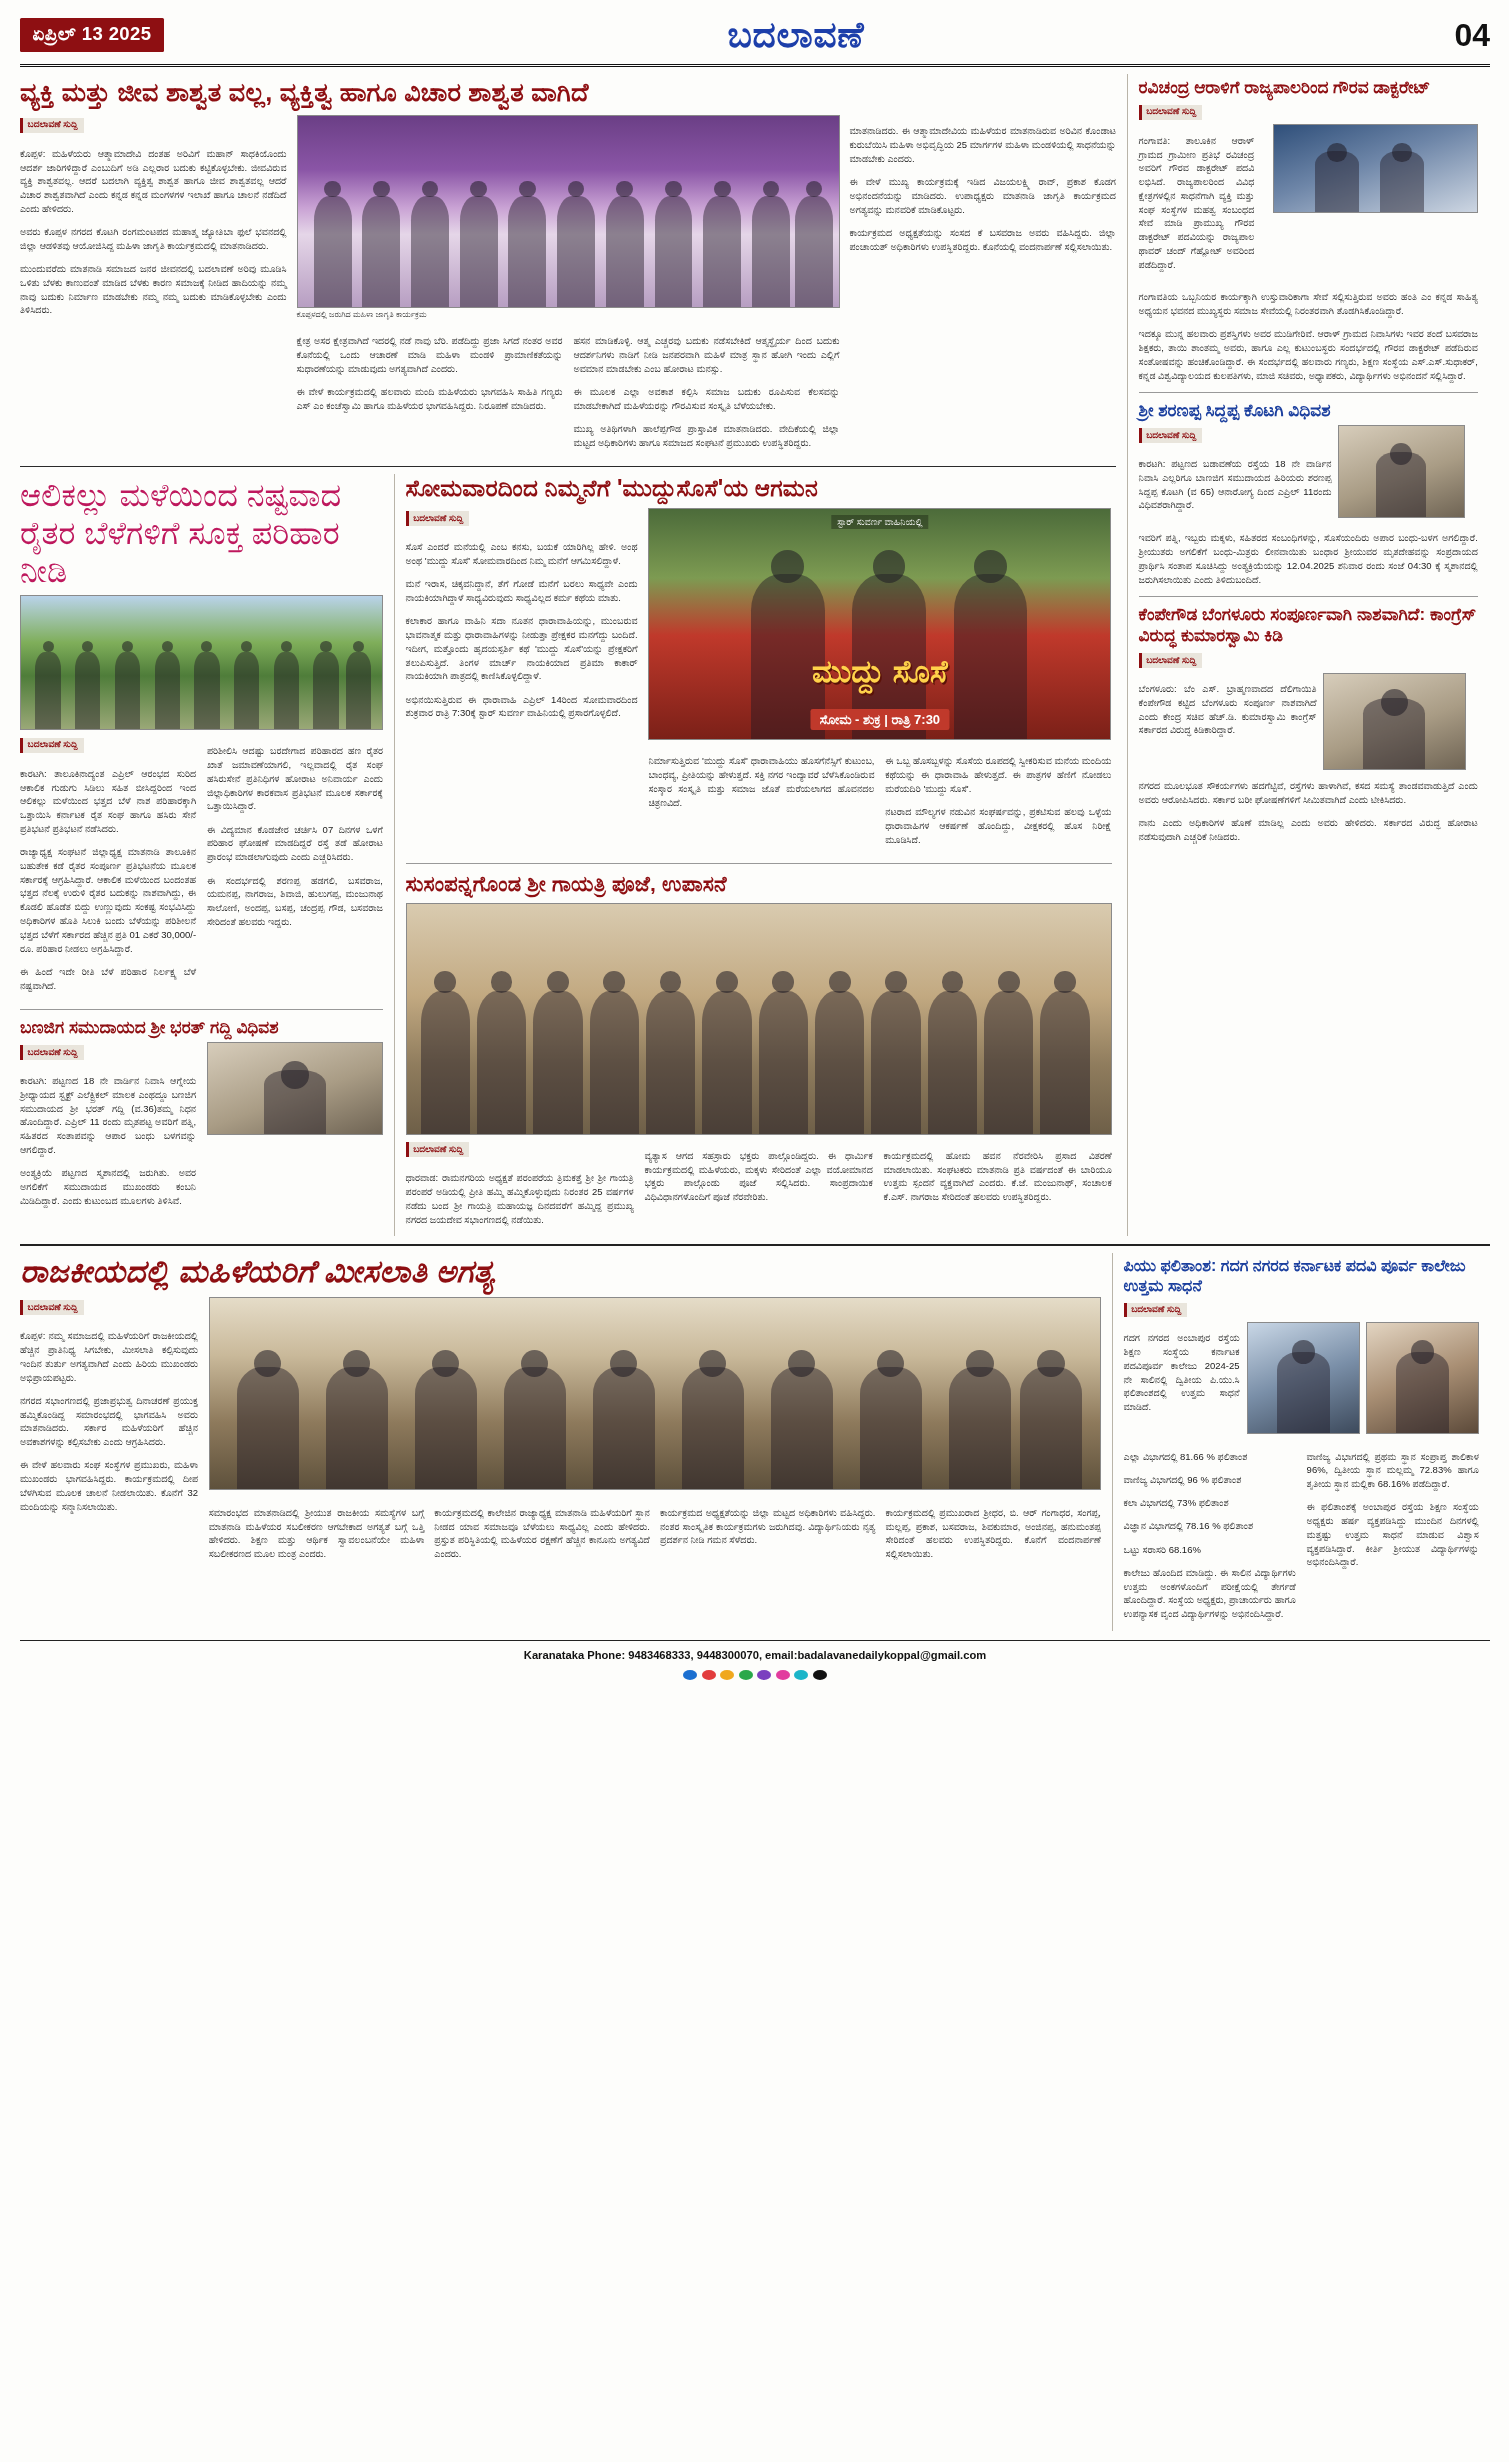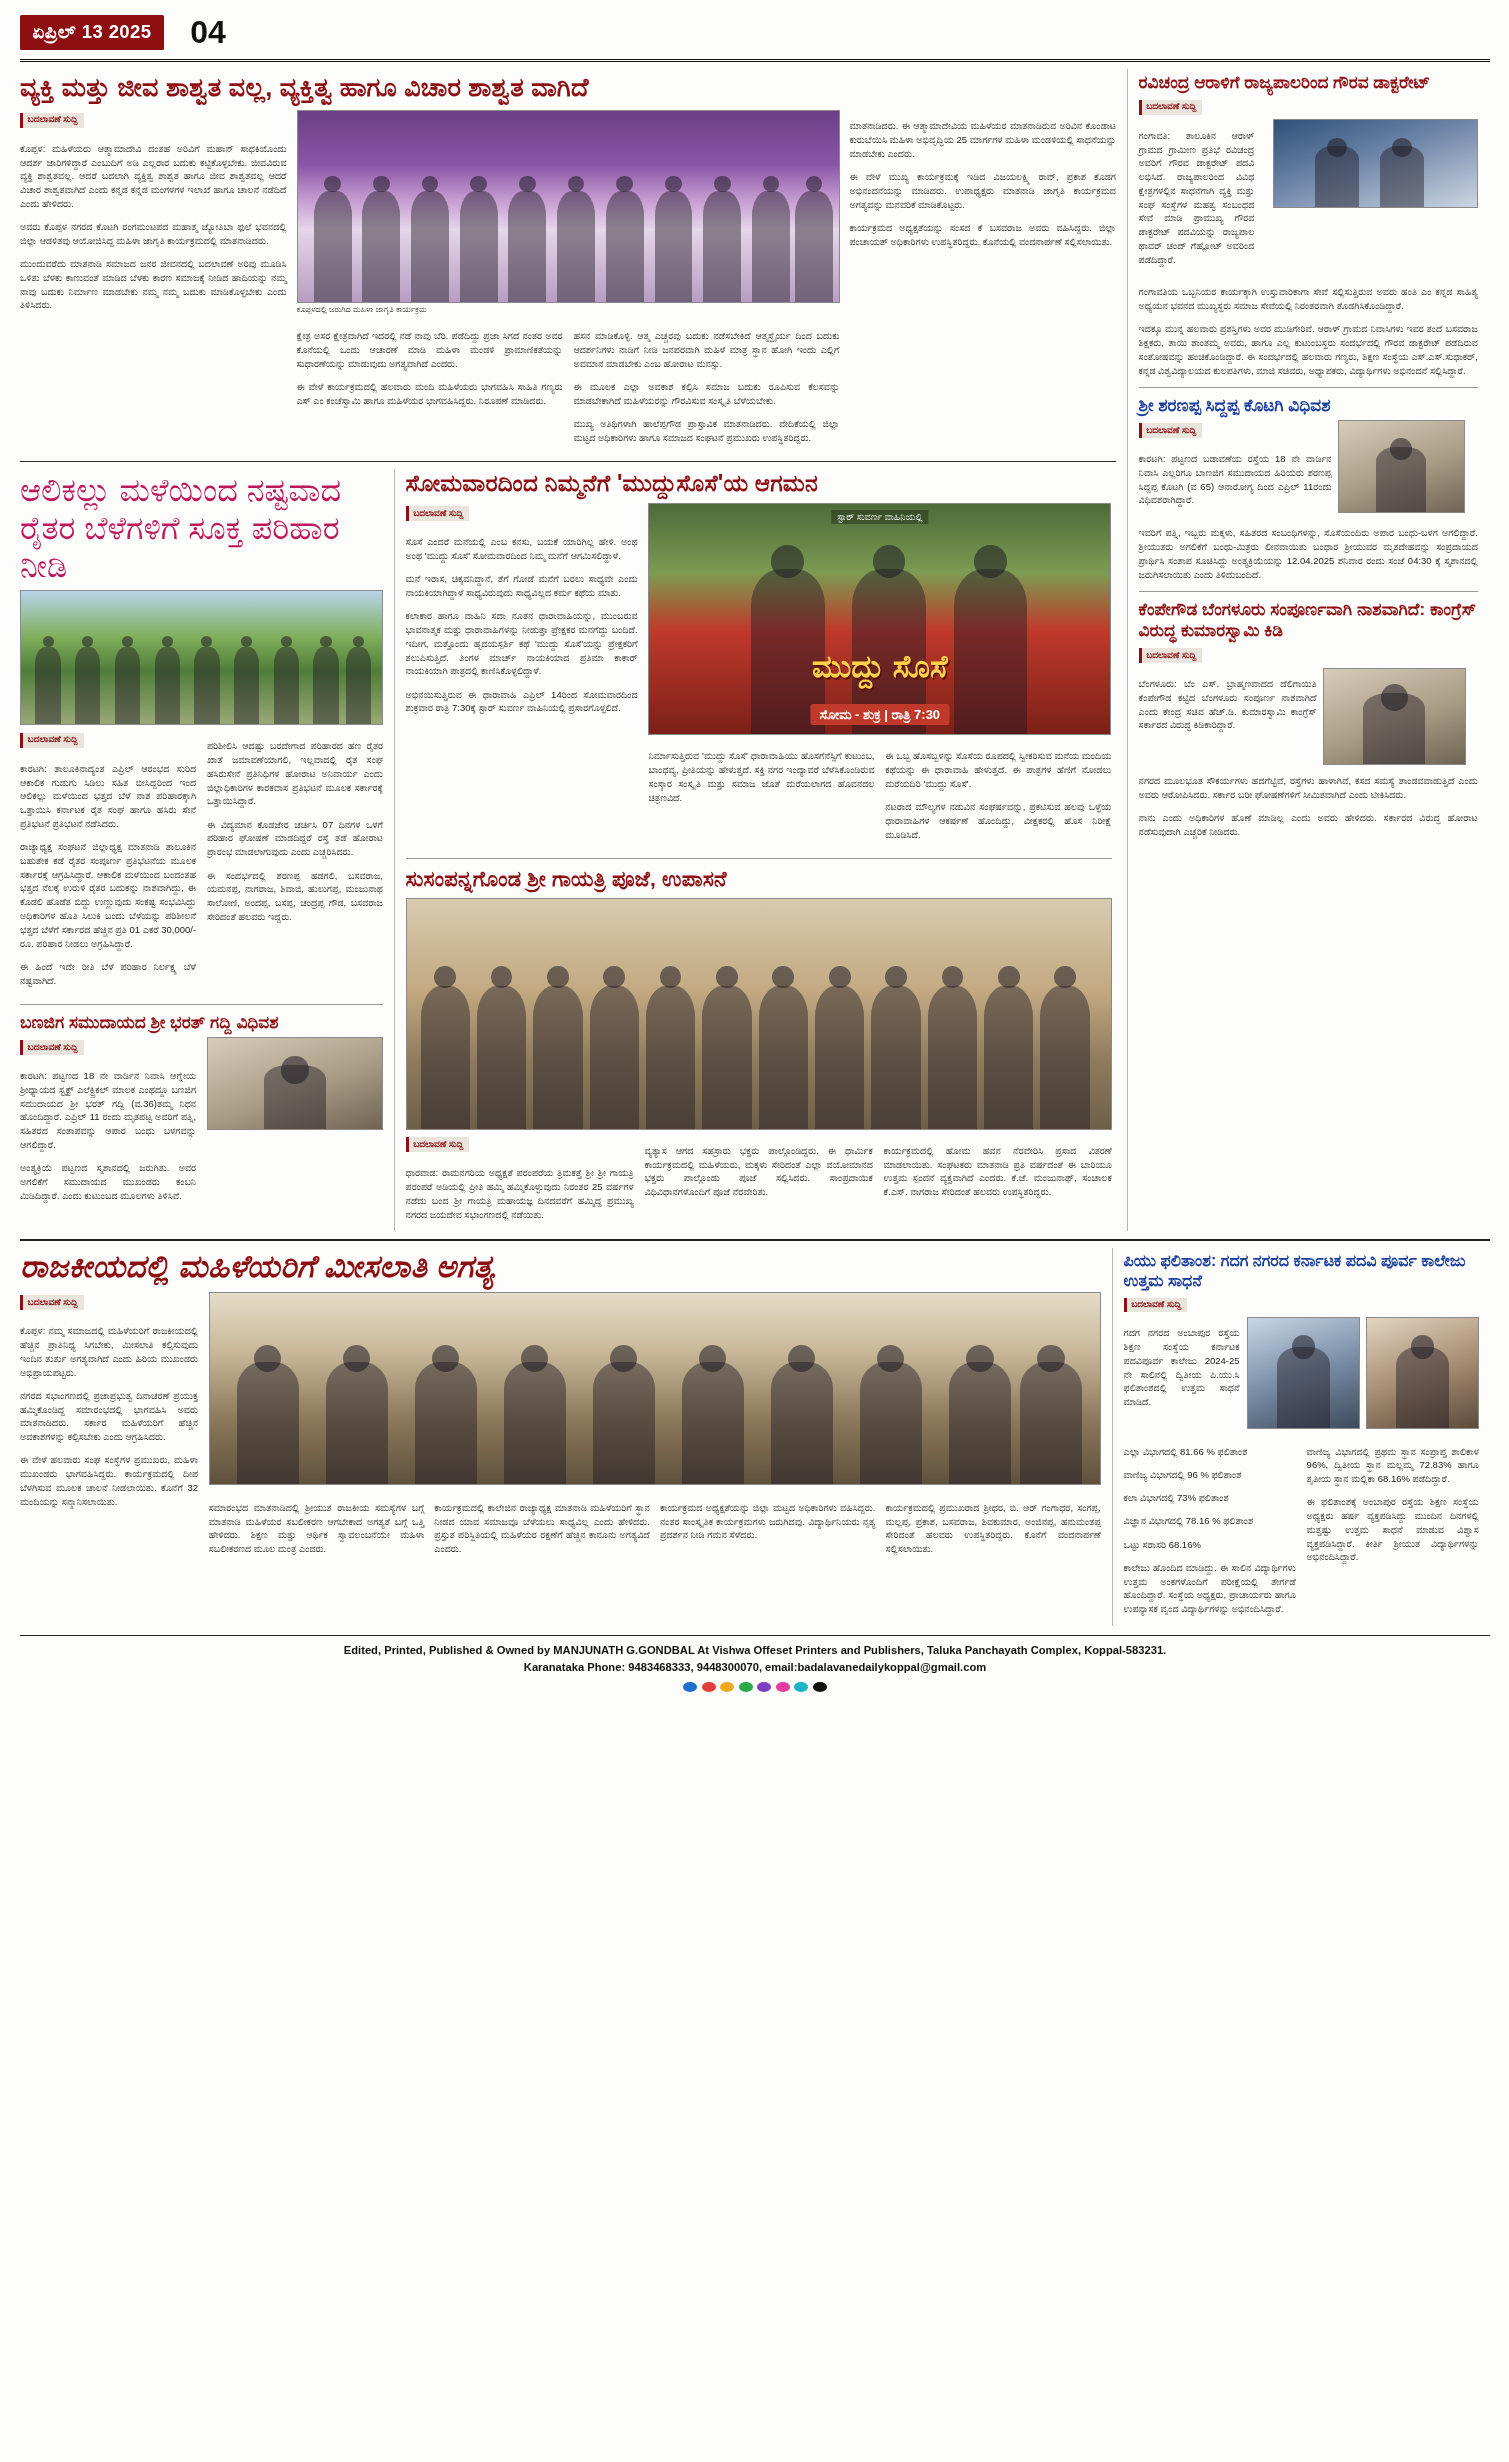--- a/index.html
+++ b/index.html
@@ -160,20 +160,21 @@
   .stats { font-size:9.5px; line-height:1.5; }
   small.capt { font-size:8px; color:#333; display:block; margin-top:2.3px; }
 </style>
 </head>
 <body>
 
 <div class="page">
 
   <div class="masthead">
     <div class="date-box">ಏಪ್ರಿಲ್ 13 2025</div>
+    <div class="paper-title">ಬದಲಾವಣೆ</div>
     <div class="page-no">04</div>
   </div>
 
   <div class="top-wrap">
 
     <div class="main-col">
 
       <div class="headline-main">ವ್ಯಕ್ತಿ ಮತ್ತು ಜೀವ ಶಾಶ್ವತ ವಲ್ಲ, ವ್ಯಕ್ತಿತ್ವ ಹಾಗೂ ವಿಚಾರ ಶಾಶ್ವತ ವಾಗಿದೆ</div>
 
       <div class="cols4">
@@ -474,21 +475,20 @@
         </div>
         <div>
           <p class="kn">ವಾಣಿಜ್ಯ ವಿಭಾಗದಲ್ಲಿ ಪ್ರಥಮ ಸ್ಥಾನ ಸಂಪ್ರಾಪ್ತ ಶಾಲಿಕಾಳ 96%, ದ್ವಿತೀಯ ಸ್ಥಾನ ಮಲ್ಲಮ್ಮ 72.83% ಹಾಗೂ ತೃತೀಯ ಸ್ಥಾನ ಮಲ್ಲಿಕಾ 68.16% ಪಡೆದಿದ್ದಾರೆ.</p>
           <p class="kn">ಈ ಫಲಿತಾಂಶಕ್ಕೆ ಅಂಬಾಪುರ ರಸ್ತೆಯ ಶಿಕ್ಷಣ ಸಂಸ್ಥೆಯ ಅಧ್ಯಕ್ಷರು ಹರ್ಷ ವ್ಯಕ್ತಪಡಿಸಿದ್ದು ಮುಂದಿನ ದಿನಗಳಲ್ಲಿ ಮತ್ತಷ್ಟು ಉತ್ತಮ ಸಾಧನೆ ಮಾಡುವ ವಿಶ್ವಾಸ ವ್ಯಕ್ತಪಡಿಸಿದ್ದಾರೆ. ಕೀರ್ತಿ ಶ್ರೀಯುತ ವಿದ್ಯಾರ್ಥಿಗಳನ್ನು ಅಭಿನಂದಿಸಿದ್ದಾರೆ.</p>
         </div>
       </div>
     </div>
   </div>
 
   <div class="footer">
-    <div>Edited, Printed, Published &amp; Owned by MANJUNATH G.GONDBAL At Vishwa Offeset Printers and Publishers, Taluka Panchayath Complex, Koppal-583231.</div>
     <div>Karanataka Phone: 9483468333, 9448300070,  email:badalavanedailykoppal@gmail.com</div>
   </div>
   <div class="colorbar">
     <i style="background:#1b6fd0"></i>
       <i style="background:#e23c3c"></i>
       <i style="background:#f0a81e"></i>
     <i style="background:#2aa84a"></i>
       <i style="background:#7b3fbf"></i>
       <i style="background:#e23c9e"></i>
     <i style="background:#1bb5c8"></i>

